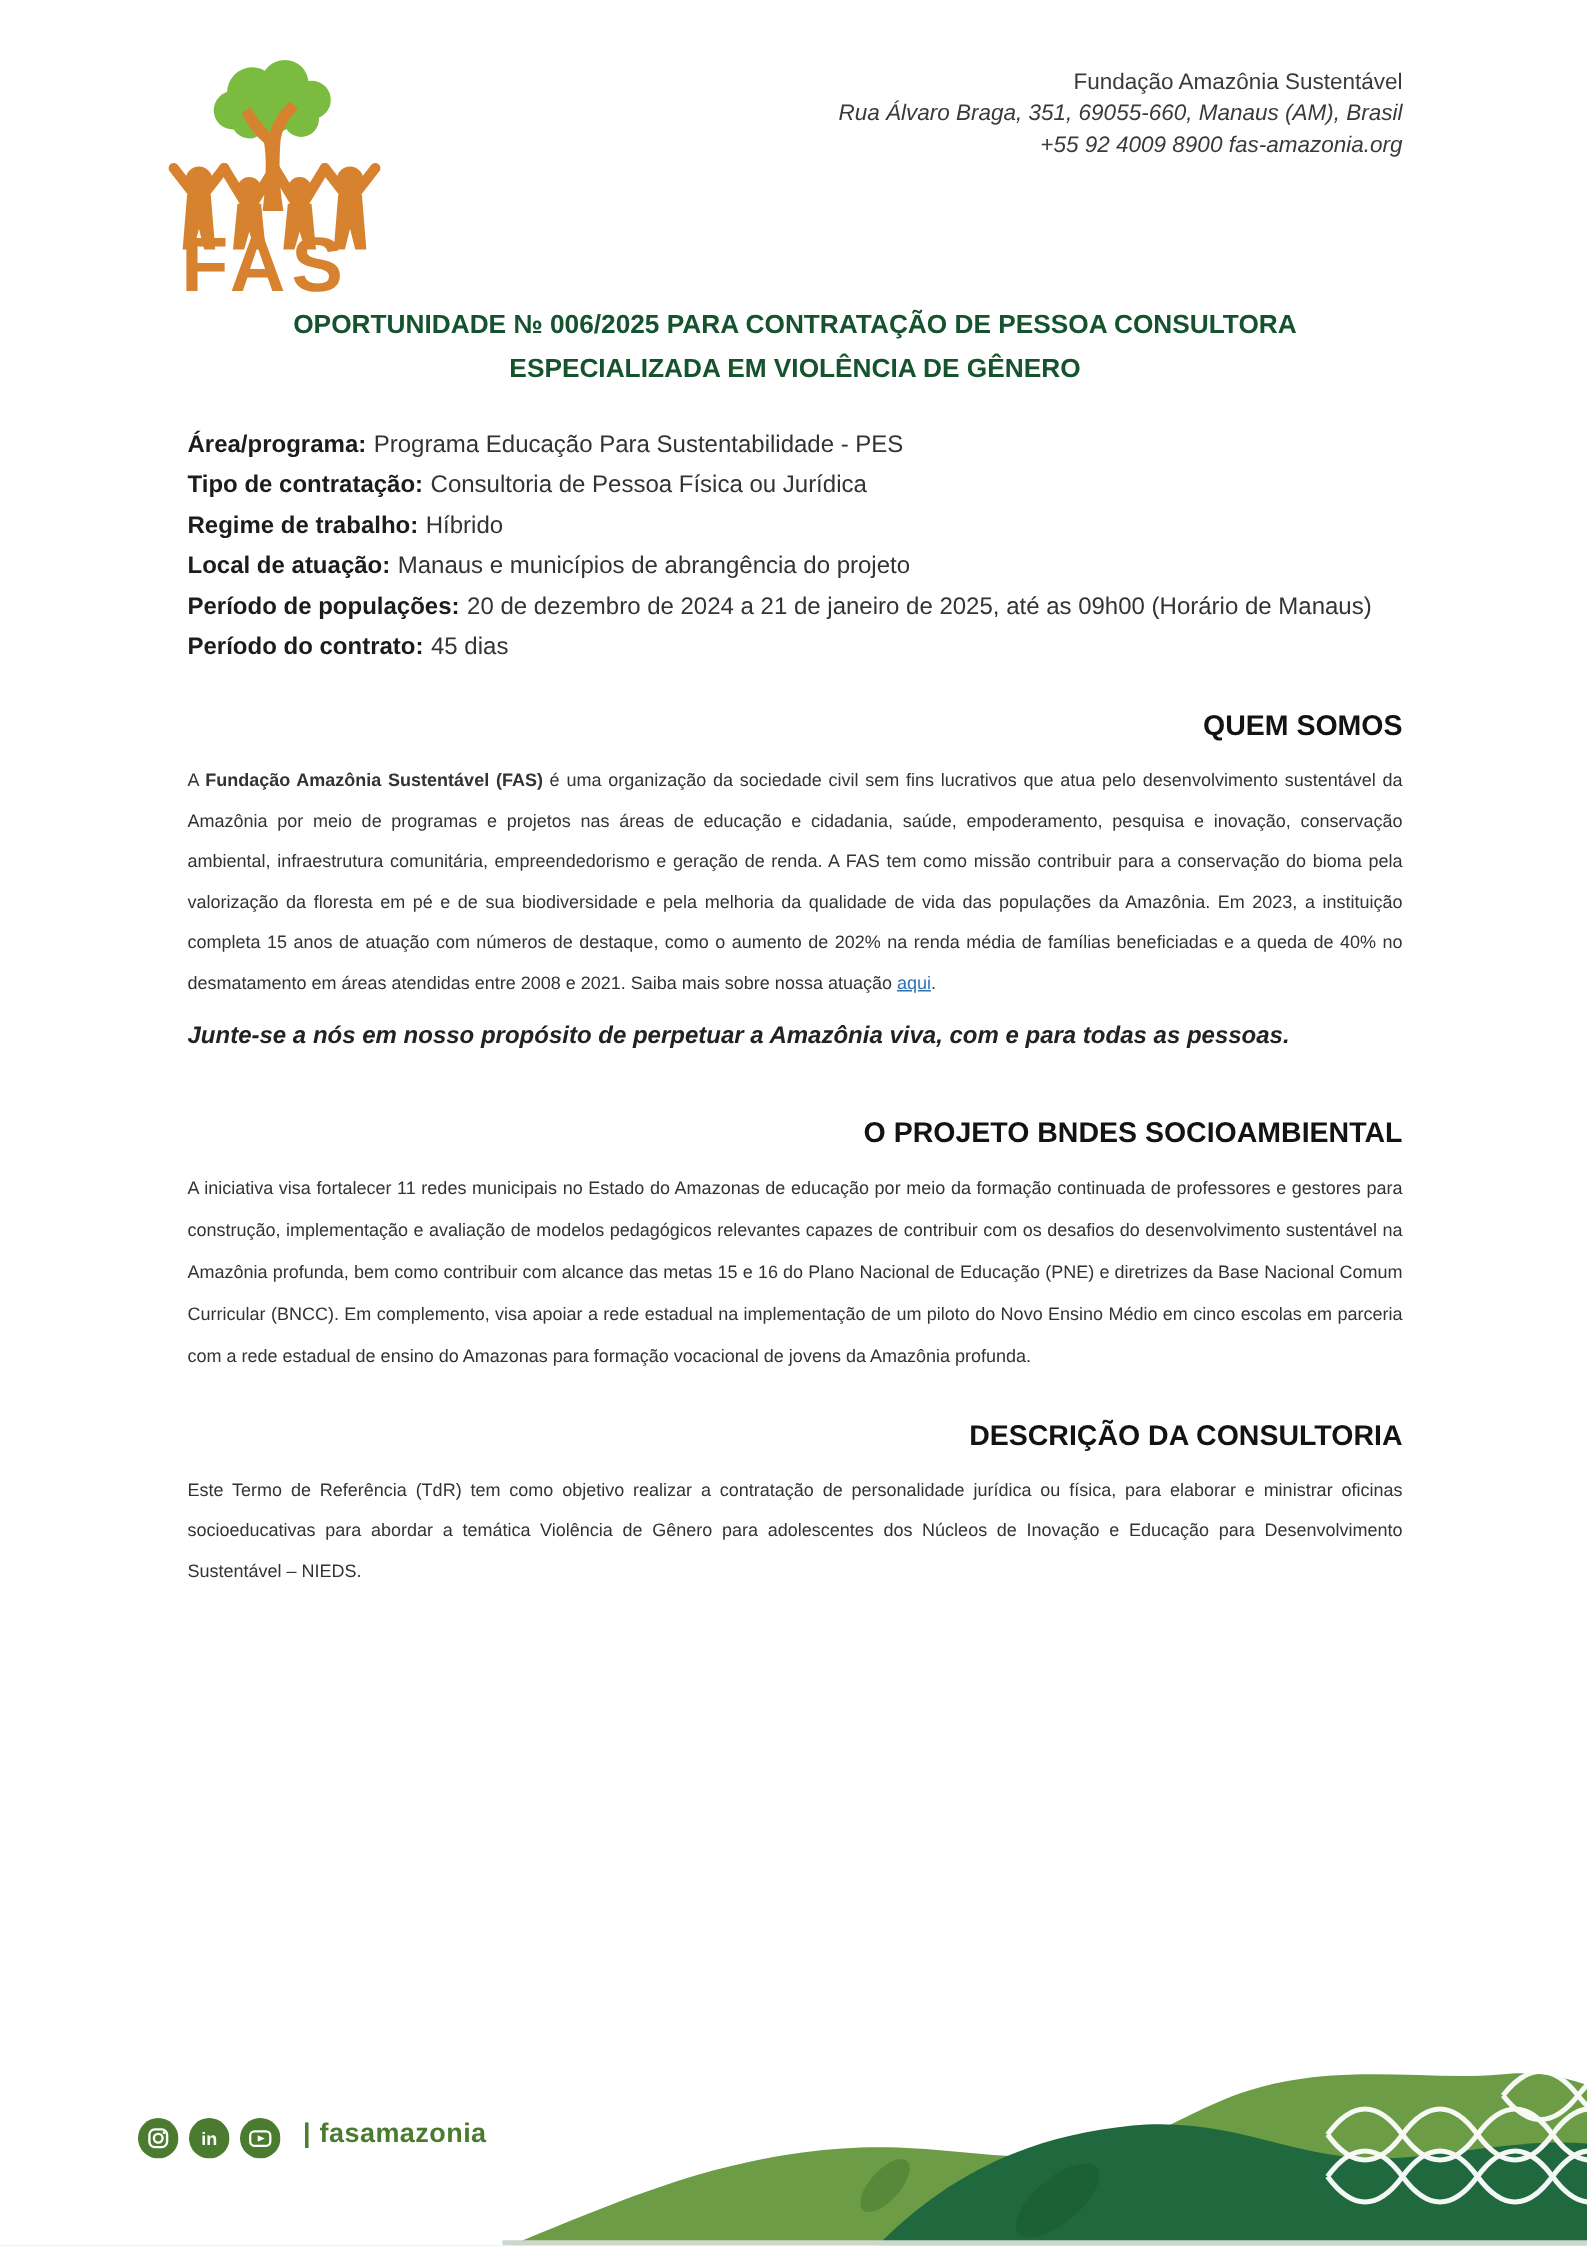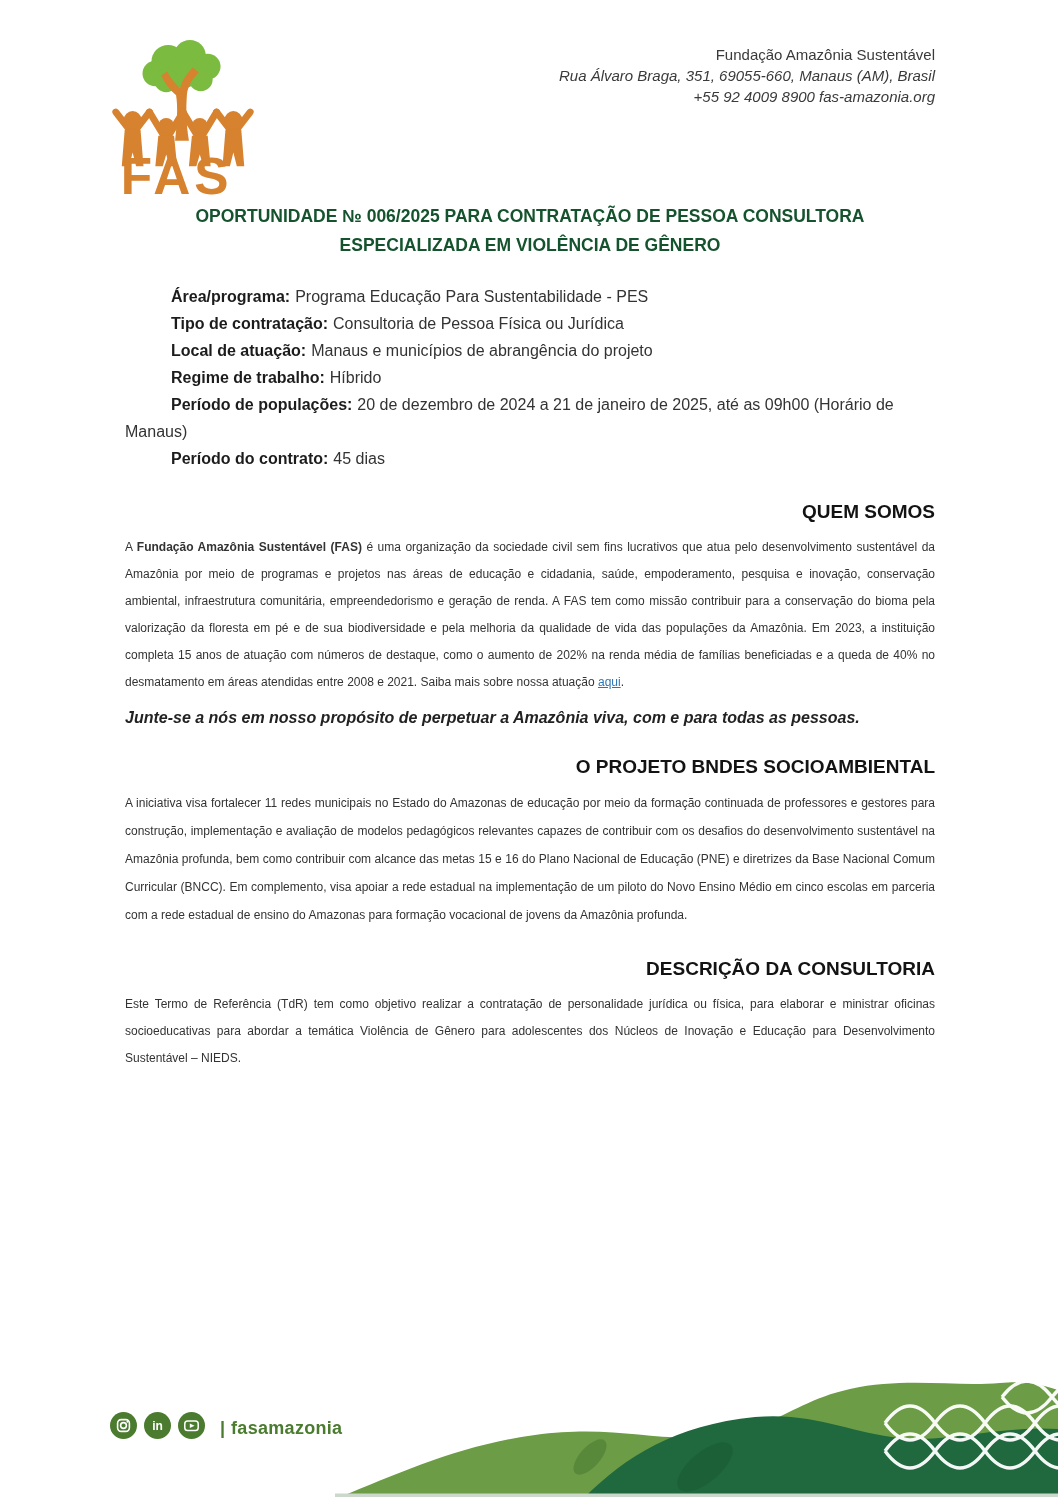--- a/index.html
+++ b/index.html
@@ -15,30 +15,30 @@
   .contact { margin-left:auto; text-align:right; font-size:15px; line-height:21px; color:#3a3a3a; padding-top:8px; }
   .contact .it { font-style:italic; }
   
   .content { padding:0 123px 0 125px; }
   .doc-title {
     margin:6px auto 0; max-width:780px; text-align:center;
     font-weight:bold; font-size:17.5px; line-height:29px; color:#14532d;
   }
   .fields { margin-top:23px; font-size:16px; line-height:27px; }
   .field  { margin:0; }
-  .field strong { color:#1c1c1c; margin-right:5px;margin-left:46px; }
+  .field strong { color:#1c1c1c; margin-right:5px; }
   h2.sec  { font-size:19px; font-weight:bold; color:#131313; margin:28px 0 10px 0; line-height:24px;text-align:right; }
   p.para  { margin:0; font-size:12px; line-height:27px; text-align:justify; color:#333333; }
   p.tagline {
     margin:8px 0 0 0; font-size:16px; line-height:27px; text-align:justify;
     font-weight:bold; font-style:italic; color:#222222;
   }
   a.link { color:#2E74B5; text-decoration:underline; cursor:pointer; }
   
-  .footer-social { position:absolute; left:110px; top:1412px; display:flex; align-items:flex-end; z-index:2; }
+  .footer-social { position:absolute; left:92px; top:1412px; display:flex; align-items:flex-start; z-index:2; }
   .footer-social svg { margin-right:7px; display:block; }
   .sep    { color:#4A7B2F; font-weight:bold; font-size:18px; margin:0 6px 0 8px; }
   .handle { color:#4A7B2F; font-weight:bold; font-size:18px; letter-spacing:.3px; }
   .wave   { position:absolute; left:0; bottom:0; width:1058px; height:152px; z-index:1; display:block; }
 </style>
 </head>
 <body>
 
 <div class="page">
 
@@ -89,39 +89,39 @@
     <div class="doc-title">OPORTUNIDADE № 006/2025 PARA CONTRATAÇÃO DE PESSOA CONSULTORA ESPECIALIZADA EM VIOLÊNCIA DE GÊNERO</div>
 
     <div class="fields">
       <p class="field">
         <strong>Área/programa:</strong><span>Programa Educação Para Sustentabilidade - PES</span>
       </p>
       <p class="field">
         <strong>Tipo de contratação:</strong><span>Consultoria de Pessoa Física ou Jurídica</span>
       </p>
       <p class="field">
-        <strong>Local de atuação:</strong><span>Manaus e municípios de abrangência do projeto</span>
+        <strong>Regime de trabalho:</strong><span>Híbrido</span>
       </p>
       <p class="field">
-        <strong>Regime de trabalho:</strong><span>Híbrido</span>
+        <strong>Local de atuação:</strong><span>Manaus e municípios de abrangência do projeto</span>
       </p>
       <p class="field">
         <strong>Período de populações:</strong><span>20 de dezembro de 2024 a 21 de janeiro de 2025, até as 09h00 (Horário de Manaus)</span>
       </p>
       <p class="field">
         <strong>Período do contrato:</strong><span>45 dias</span>
       </p>
     </div>
 
     <h2 class="sec">QUEM SOMOS</h2>
     <p class="para"><span>A </span><strong>Fundação Amazônia Sustentável (FAS)</strong><span> é uma organização da sociedade civil sem fins lucrativos que atua pelo desenvolvimento sustentável da Amazônia por meio de programas e projetos nas áreas de educação e cidadania, saúde, empoderamento, pesquisa e inovação, conservação ambiental, infraestrutura comunitária, empreendedorismo e geração de renda. A FAS tem como missão contribuir para a conservação do bioma pela valorização da floresta em pé e de sua biodiversidade e pela melhoria da qualidade de vida das populações da Amazônia. Em 2023, a instituição completa 15 anos de atuação com números de destaque, como o aumento de 202% na renda média de famílias beneficiadas e a queda de 40% no desmatamento em áreas atendidas entre 2008 e 2021. Saiba mais sobre nossa atuação </span><a class="link" href="#">aqui</a><span>.</span></p>
 
     <p class="tagline">Junte-se a nós em nosso propósito de perpetuar a Amazônia viva, com e para todas as pessoas.</p>
 
-    <h2 class="sec" style="margin-top:24px">O PROJETO BNDES SOCIOAMBIENTAL</h2>
+    <h2 class="sec" style="margin-top:40px">O PROJETO BNDES SOCIOAMBIENTAL</h2>
     <p class="para" style="line-height:28px">A iniciativa visa fortalecer 11 redes municipais no Estado do Amazonas de educação por meio da formação continuada de professores e gestores para construção, implementação e avaliação de modelos pedagógicos relevantes capazes de contribuir com os desafios do desenvolvimento sustentável na Amazônia profunda, bem como contribuir com alcance das metas 15 e 16 do Plano Nacional de Educação (PNE) e diretrizes da Base Nacional Comum Curricular (BNCC). Em complemento, visa apoiar a rede estadual na implementação de um piloto do Novo Ensino Médio em cinco escolas em parceria com a rede estadual de ensino do Amazonas para formação vocacional de jovens da Amazônia profunda.</p>
 
     <h2 class="sec">DESCRIÇÃO DA CONSULTORIA</h2>
     <p class="para">Este Termo de Referência (TdR) tem como objetivo realizar a contratação de personalidade jurídica ou física, para elaborar e ministrar oficinas socioeducativas para abordar a temática Violência de Gênero para adolescentes dos Núcleos de Inovação e Educação para Desenvolvimento Sustentável – NIEDS.</p>
 
   </div>
 
   <div class="footer-social">
 
     <svg width="27" height="27" viewBox="0 0 27 27">

